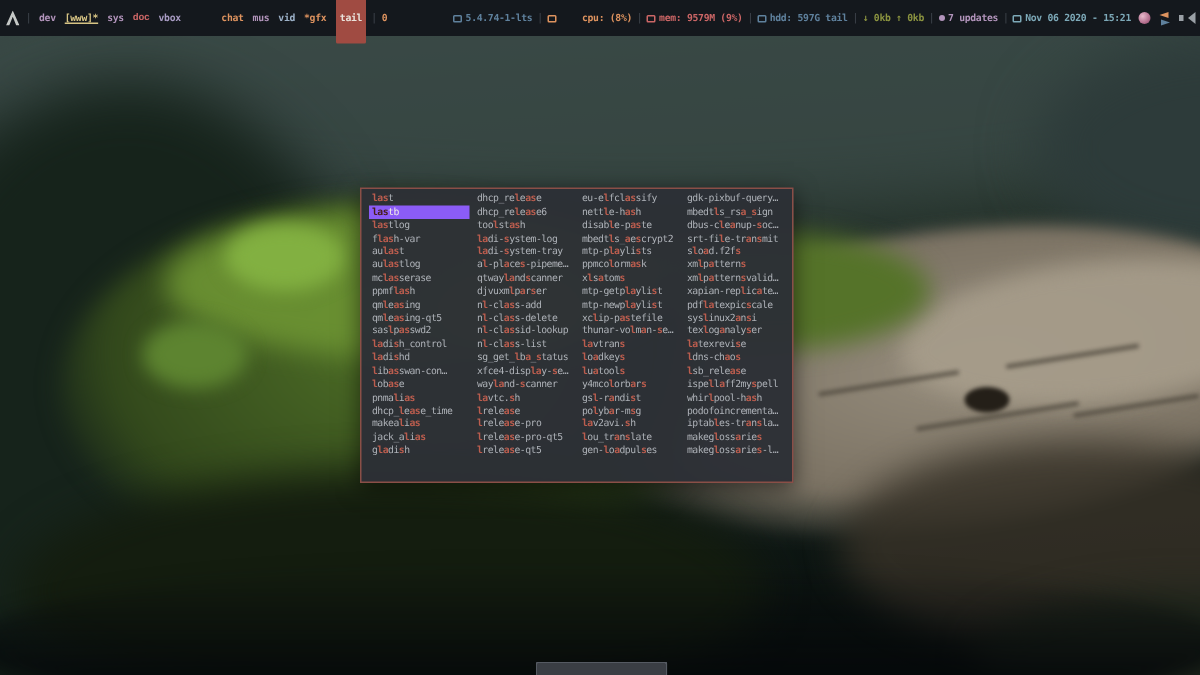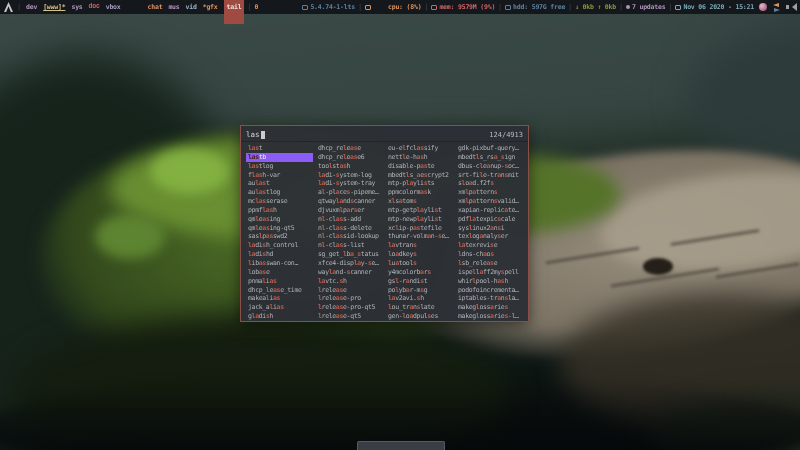--- a/index.html
+++ b/index.html
@@ -30,21 +30,21 @@
   .bark{position:absolute;height:3px;background:#4a443a;filter:blur(1.5px);opacity:.75;border-radius:2px;transform:rotate(-9deg);}
   .bark1{left:545px;top:240px;width:95px;}
   .bark2{left:610px;top:262px;width:110px;}
   .bark3{left:670px;top:222px;width:90px;}
   .bark4{left:715px;top:255px;width:85px;}
   .b-hole{left:643px;top:244px;width:30px;height:17px;background:#241f18;filter:blur(1.5px);}
   .b-bottom{left:-20px;top:360px;width:840px;height:110px;border-radius:0;background:linear-gradient(180deg,rgba(6,9,8,0) 0%,#05080a 80%);filter:blur(6px);}
   .b-botright{left:650px;top:380px;width:280px;height:90px;background:#1d241a;filter:blur(12px);}
 
   
-  #bar{position:absolute;left:0;top:0;width:800px;height:14px;background:#14181d;
+  #bar{position:absolute;left:0;top:0;width:800px;height:24px;background:#14181d;
     display:flex;align-items:center;padding:0 4px;box-sizing:border-box;
     font-size:6.5px;letter-spacing:-0.2px;color:#c5c8c6;white-space:nowrap;z-index:5;}
   #bar .sep{color:#3f454d;margin:0 3px;font-size:7px;}
   #logo{display:inline-flex;align-items:center;margin-right:1px;}
   #ws{display:inline-flex;gap:6px;margin:0 2px;}
   .tag{font-weight:bold;}
   #laybadge{background:#a04b42;color:#eae3dc;padding:12px 3px;height:10px;line-height:10px;border-radius:1px;font-weight:bold;margin-left:4px;}
   #wincount{color:#de935f;font-weight:bold;}
   #status{display:inline-flex;align-items:center;margin-left:auto;}
   .seg{display:inline-flex;align-items:center;gap:2px;font-weight:bold;}
@@ -138,21 +138,21 @@
         <span>cpu: (8%)</span>
       </span>
       <span class="sep">|</span>
       <span class="seg" style="color: rgb(204, 102, 102);">
         <span class="micon box"></span>
         <span>mem: 9579M (9%)</span>
       </span>
       <span class="sep">|</span>
       <span class="seg" style="color: rgb(95, 129, 157);">
         <span class="micon box"></span>
-        <span>hdd: 597G free</span>
+        <span>hdd: 597G tail</span>
       </span>
       <span class="sep">|</span>
       <span class="seg" style="color: rgb(140, 148, 64);">
         <span>↓ 0kb ↑ 0kb</span>
       </span>
       <span class="sep">|</span>
       <span class="seg" style="color: rgb(178, 148, 187);">
         <span class="micon dot"></span>
         <span>7 updates</span>
       </span>
@@ -163,27 +163,20 @@
       </span>
     </span>
   <span id="tray">
       <span class="pinkc"></span>
       <span class="arrs"></span>
       <span class="spk"></span>
     </span>
 </div>
 
 <div id="launcher">
-  <div id="lhead">
-    <span id="query">
-      <span>las</span>
-      <span id="cursor"></span>
-    </span>
-    <span id="counter">124/4913</span>
-  </div>
   <div id="cols">
       <div class="col">
         <div class="item"><span class="hl">l</span><span class="hl">a</span><span class="hl">s</span>t</div>
         <div class="item selected"><span class="hl">l</span><span class="hl">a</span><span class="hl">s</span>tb</div>
         <div class="item"><span class="hl">l</span><span class="hl">a</span><span class="hl">s</span>tlog</div>
         <div class="item">f<span class="hl">l</span><span class="hl">a</span><span class="hl">s</span>h-var</div>
         <div class="item">au<span class="hl">l</span><span class="hl">a</span><span class="hl">s</span>t</div>
         <div class="item">au<span class="hl">l</span><span class="hl">a</span><span class="hl">s</span>tlog</div>
         <div class="item">mc<span class="hl">l</span><span class="hl">a</span><span class="hl">s</span>serase</div>
         <div class="item">ppmf<span class="hl">l</span><span class="hl">a</span><span class="hl">s</span>h</div>

